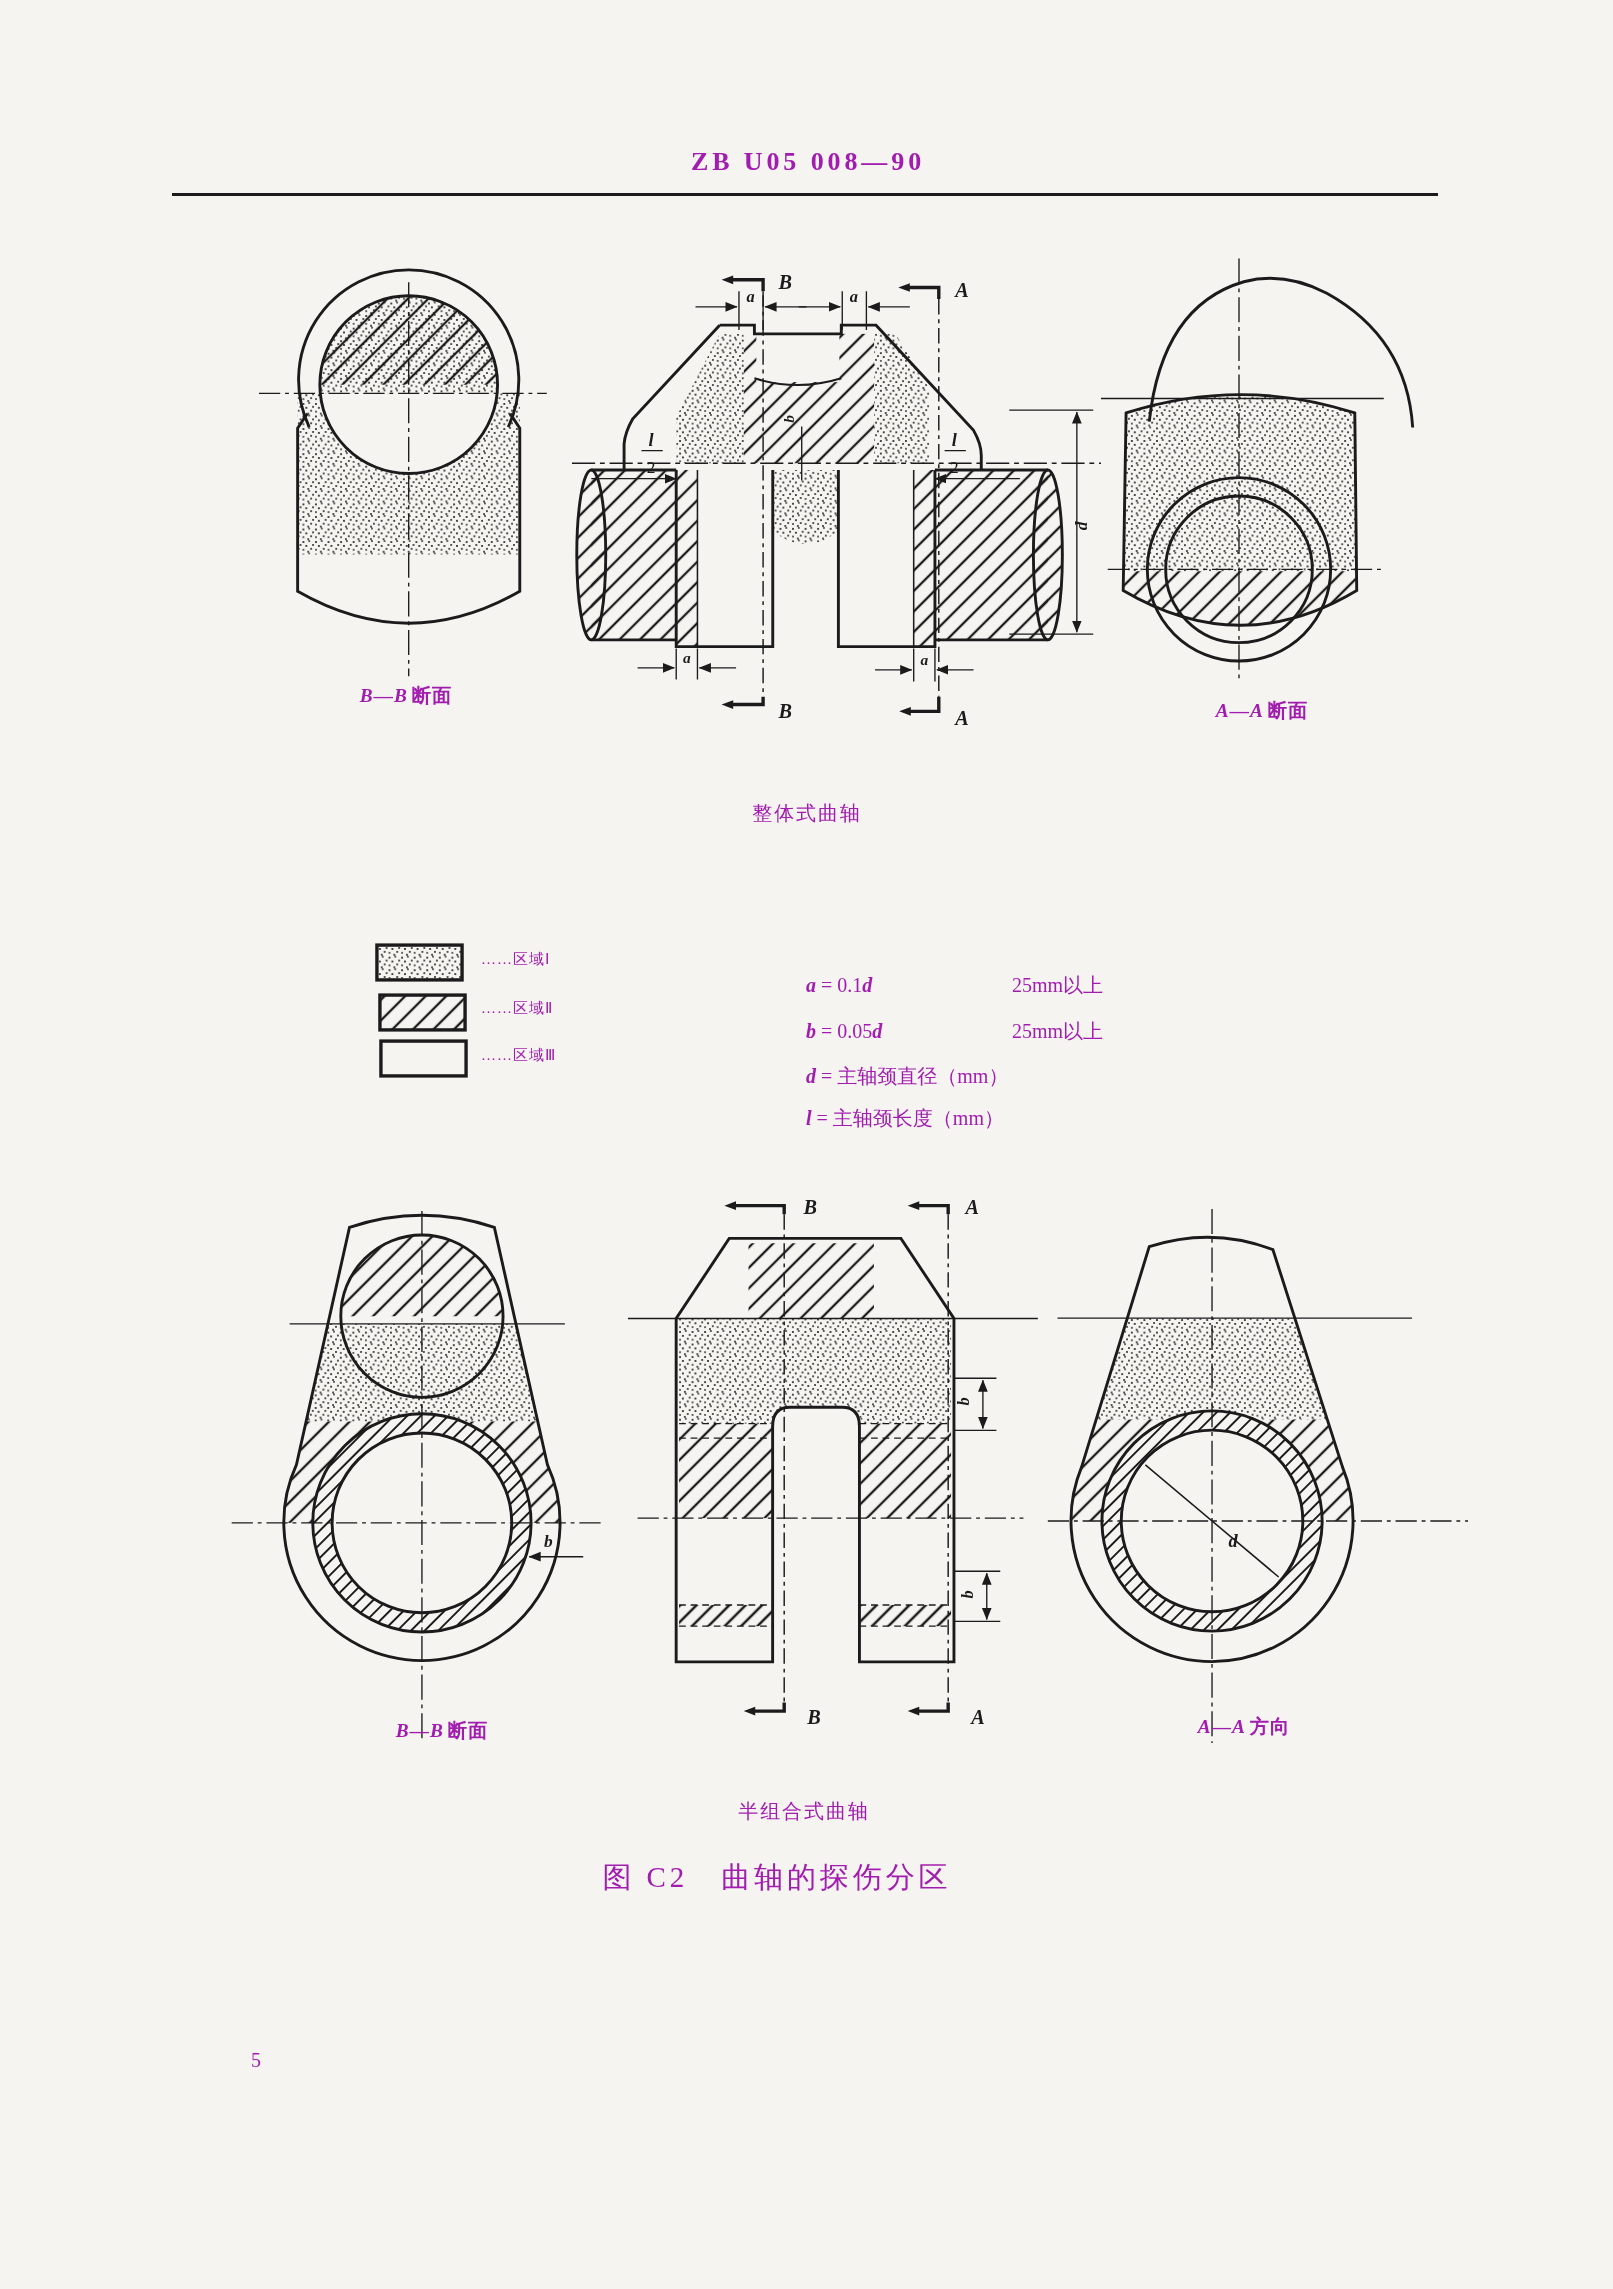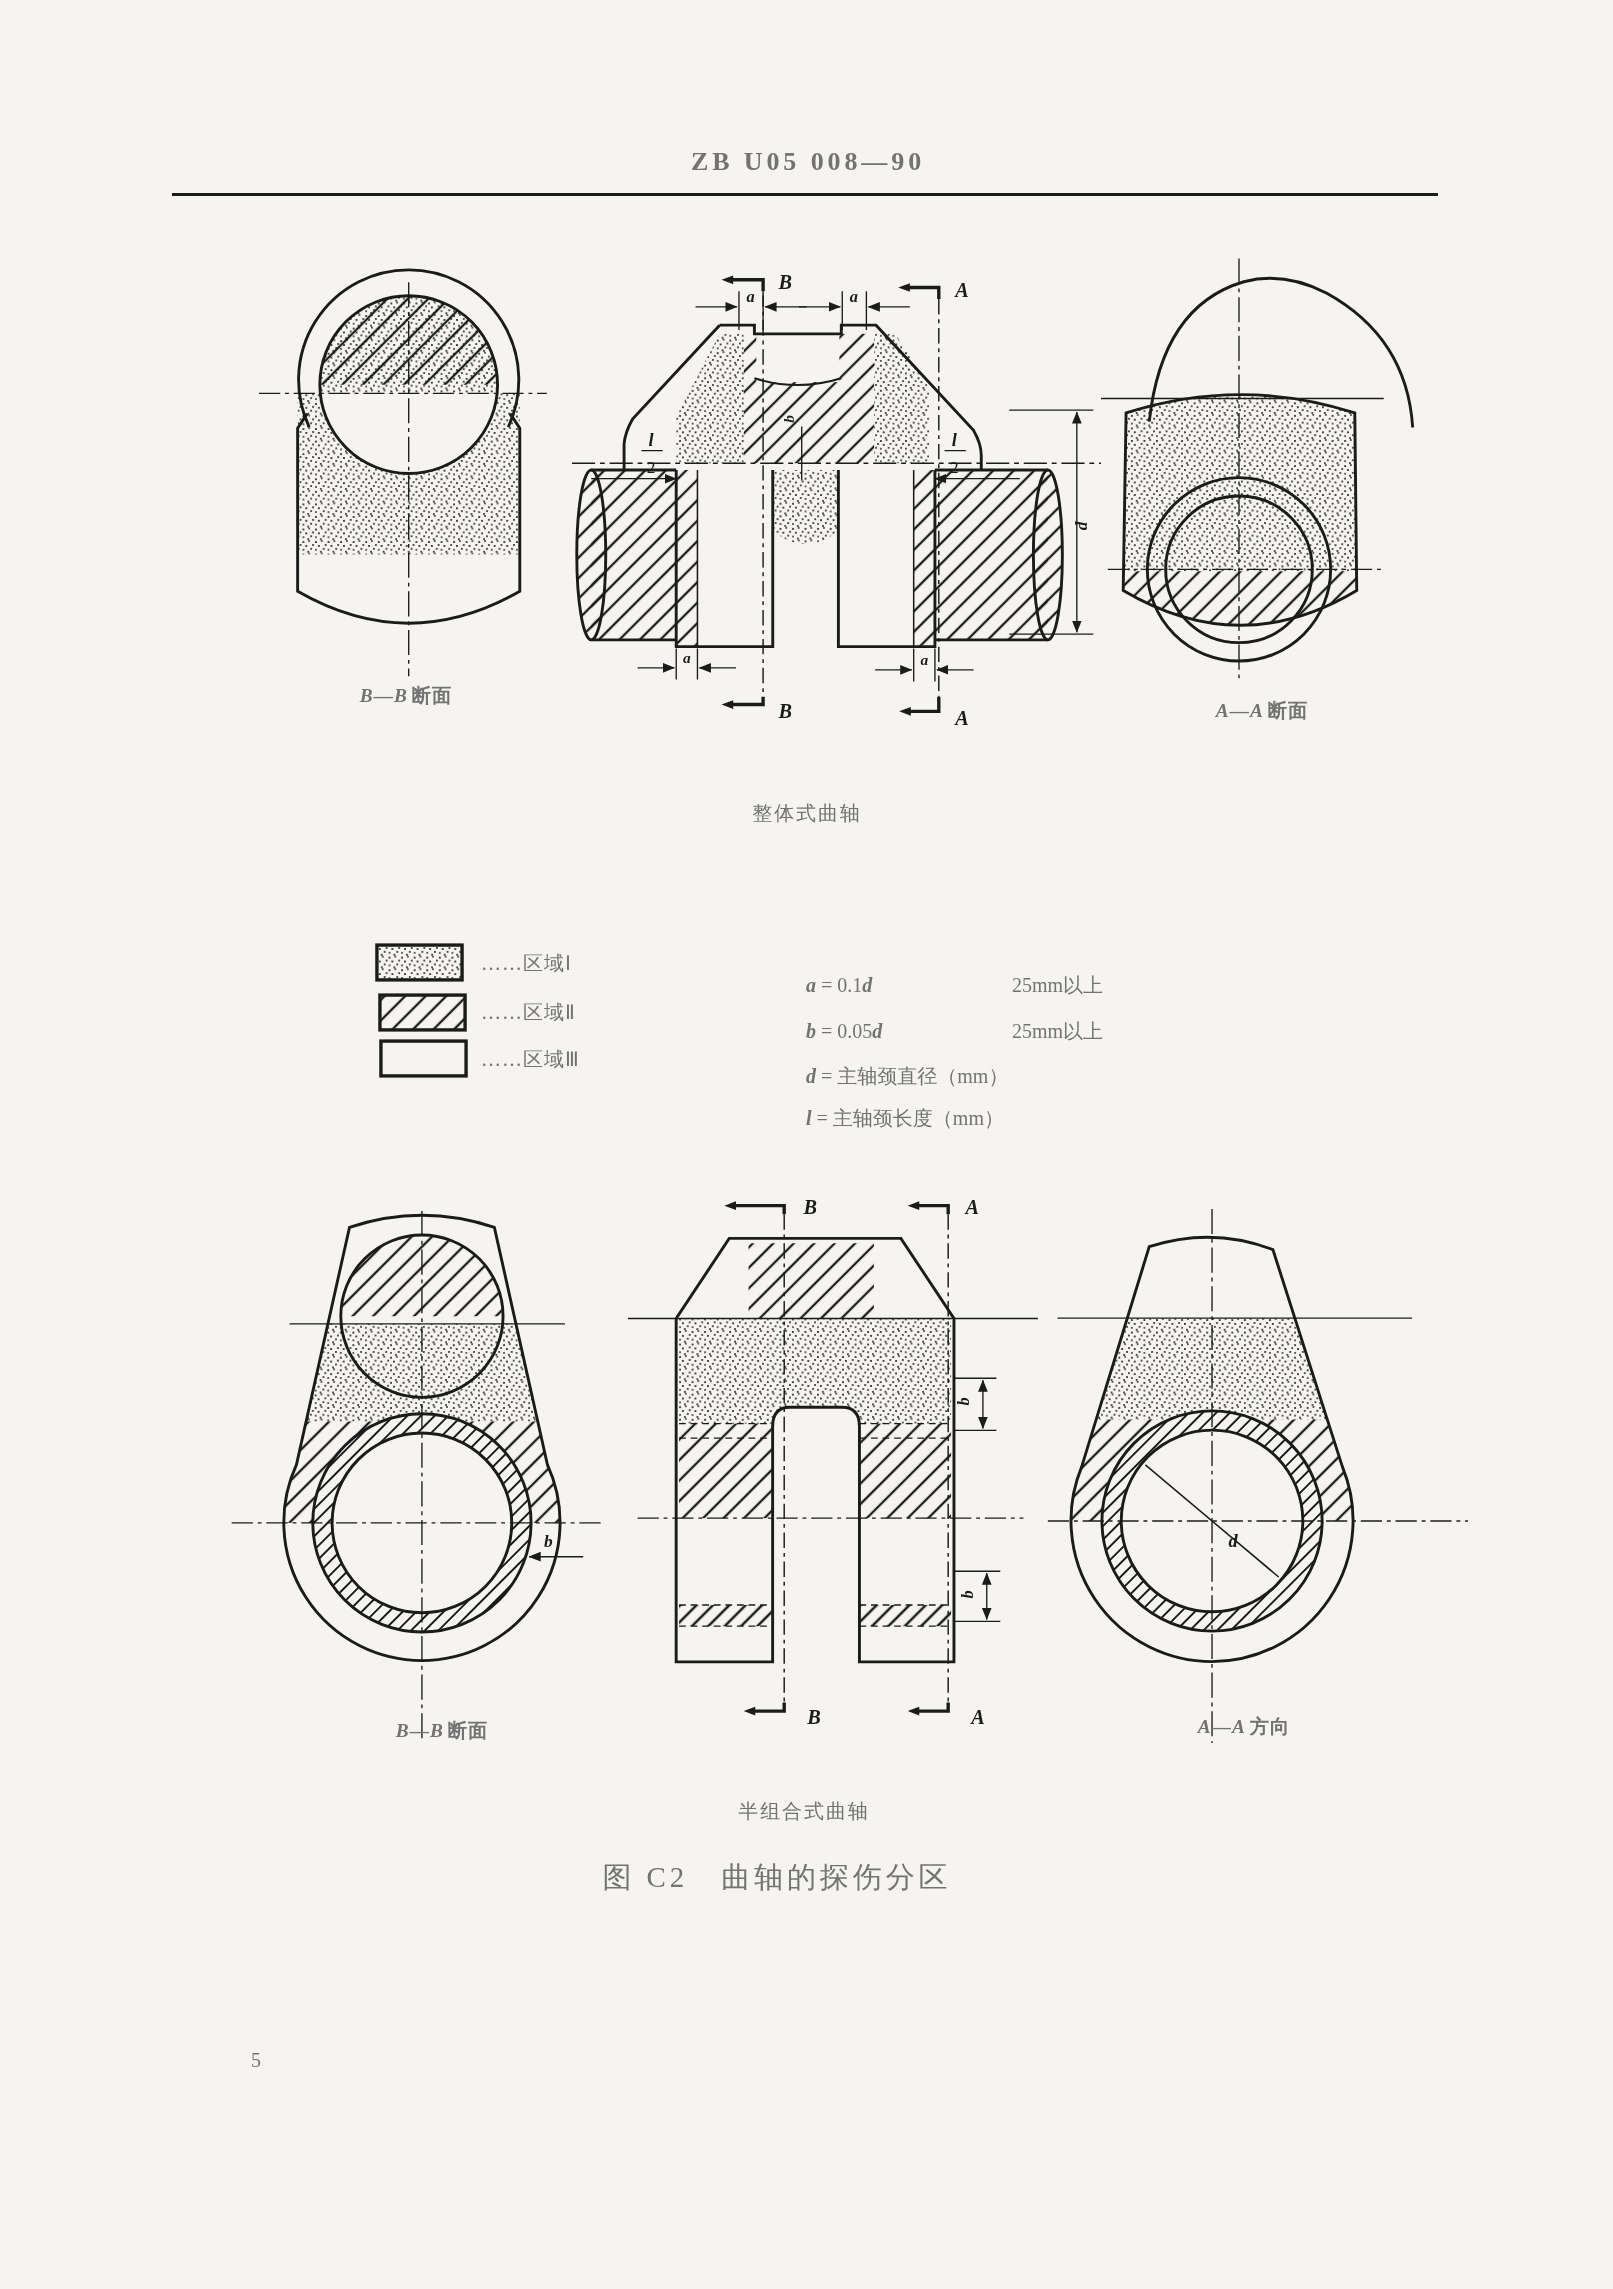--- a/index.html
+++ b/index.html
@@ -1,27 +1,27 @@
 <!DOCTYPE html>
 <html><head>
 <meta charset="utf-8">
 <style>
   html,body{margin:0;padding:0;background:#d8d8d6;}
   .page{position:relative;width:1613px;height:2289px;background:#f5f4f1;
-        font-family:"Liberation Serif",serif;color:#737373;overflow:hidden;}
+        font-family:"Liberation Serif",serif;color:#a21caf;overflow:hidden;}
   .abs{position:absolute;}
   .ctr{transform:translateX(-50%);white-space:nowrap;}
   .hdr{font-size:26px;font-weight:bold;letter-spacing:3.9px;}
   .rule{background:#1b1b1b;height:2.9px;}
   .cap{font-size:20px;font-weight:normal;letter-spacing:1.9px;}
   .figcap{font-size:29px;font-weight:normal;letter-spacing:3.9px;}
   .viewlab{font-size:19.3px;font-weight:bold;letter-spacing:1px;}
   .viewlab .it{font-style:italic;margin-right:3.9px;}
   .pagenum{font-size:20px;}
-  .leg-label{font-size:20px;letter-spacing:1px;}
+  .leg-label{font-size:15px;letter-spacing:1px;}
   .f-row{position:absolute;font-size:20px;white-space:nowrap;margin-top:16px;}
   .f-var{font-style:italic;font-weight:600;}
   .f-lhs{display:inline-block;min-width:201px;}
   svg text{font-family:"Liberation Serif",serif;}
   .m-it{font-style:italic;font-weight:600;}
 </style>
 </head>
 <body>
 
 <div class="page">

